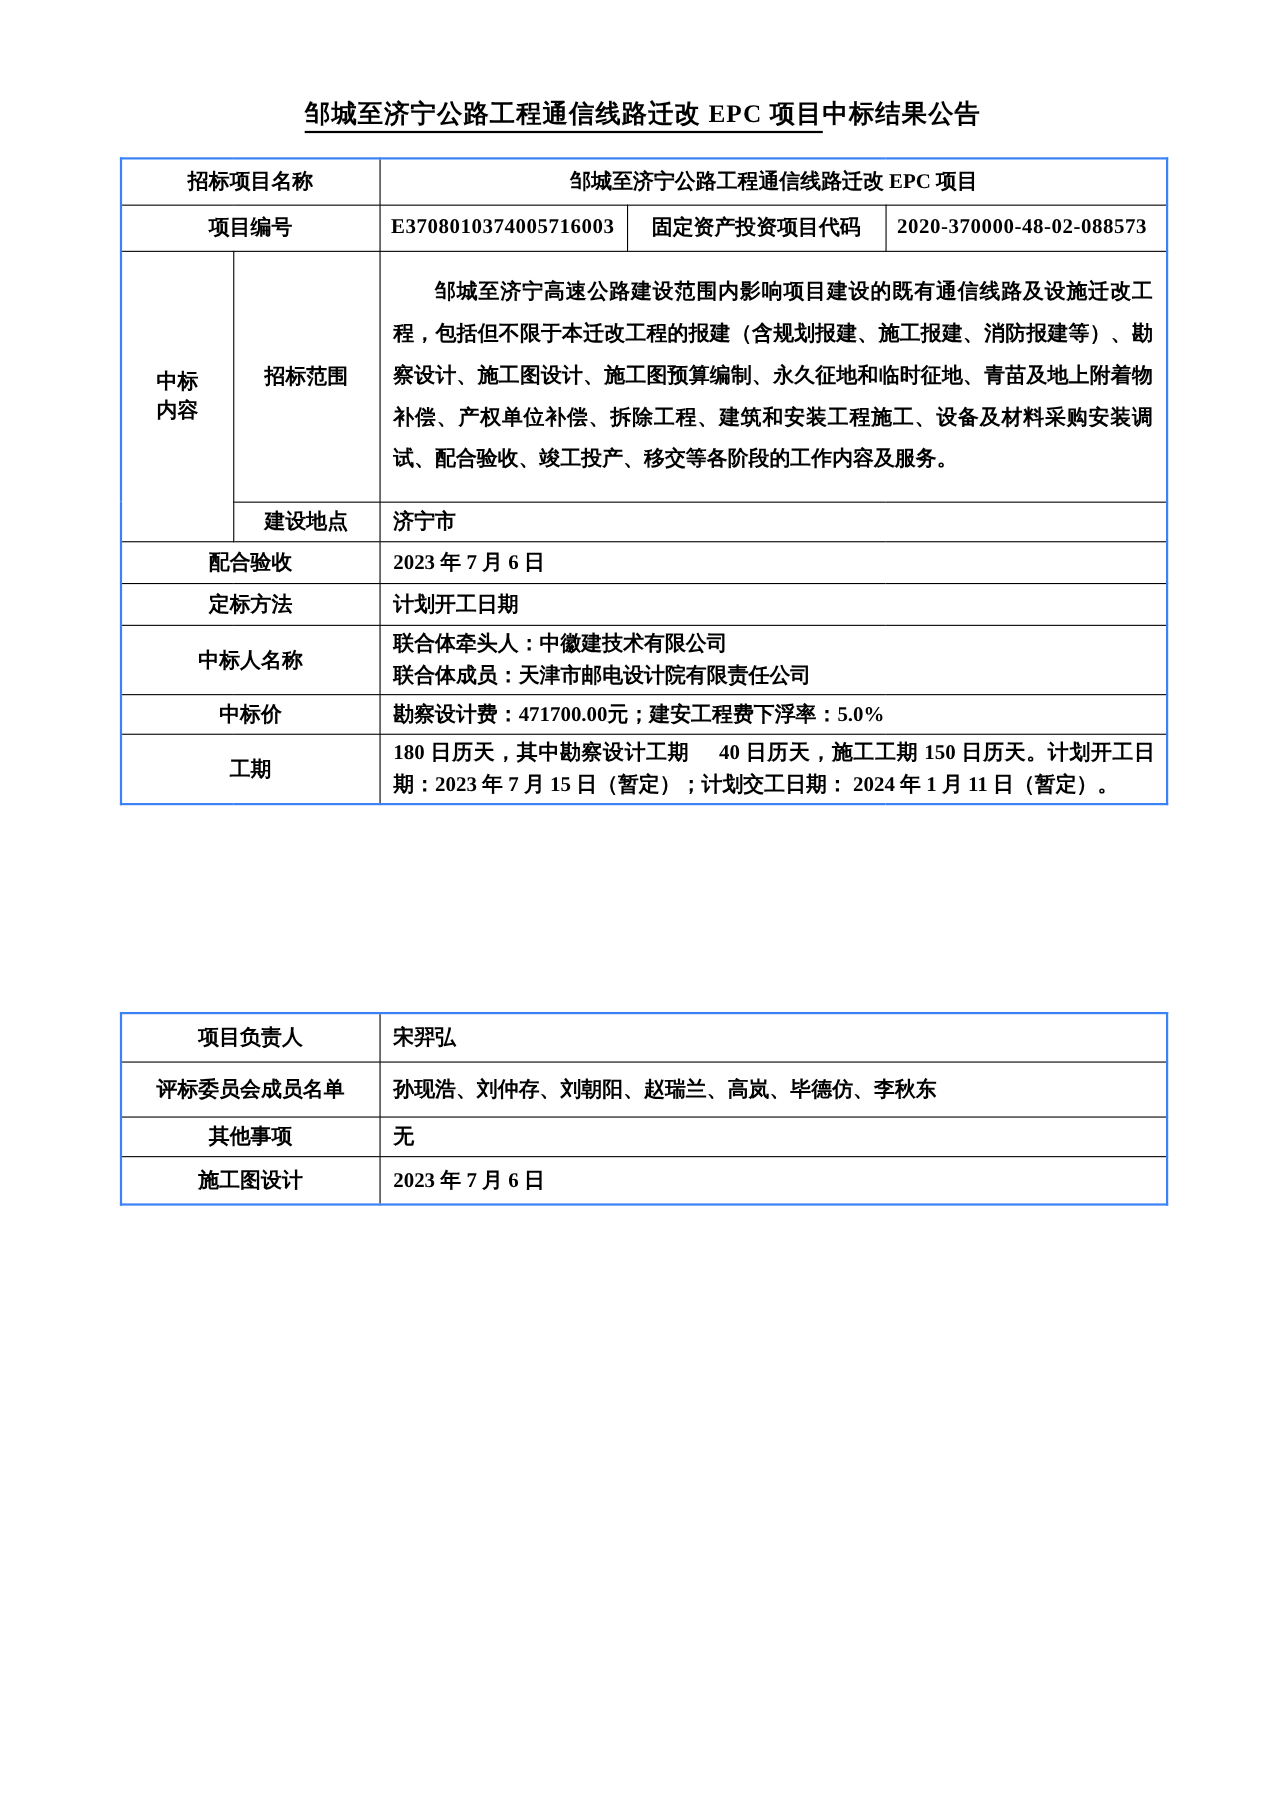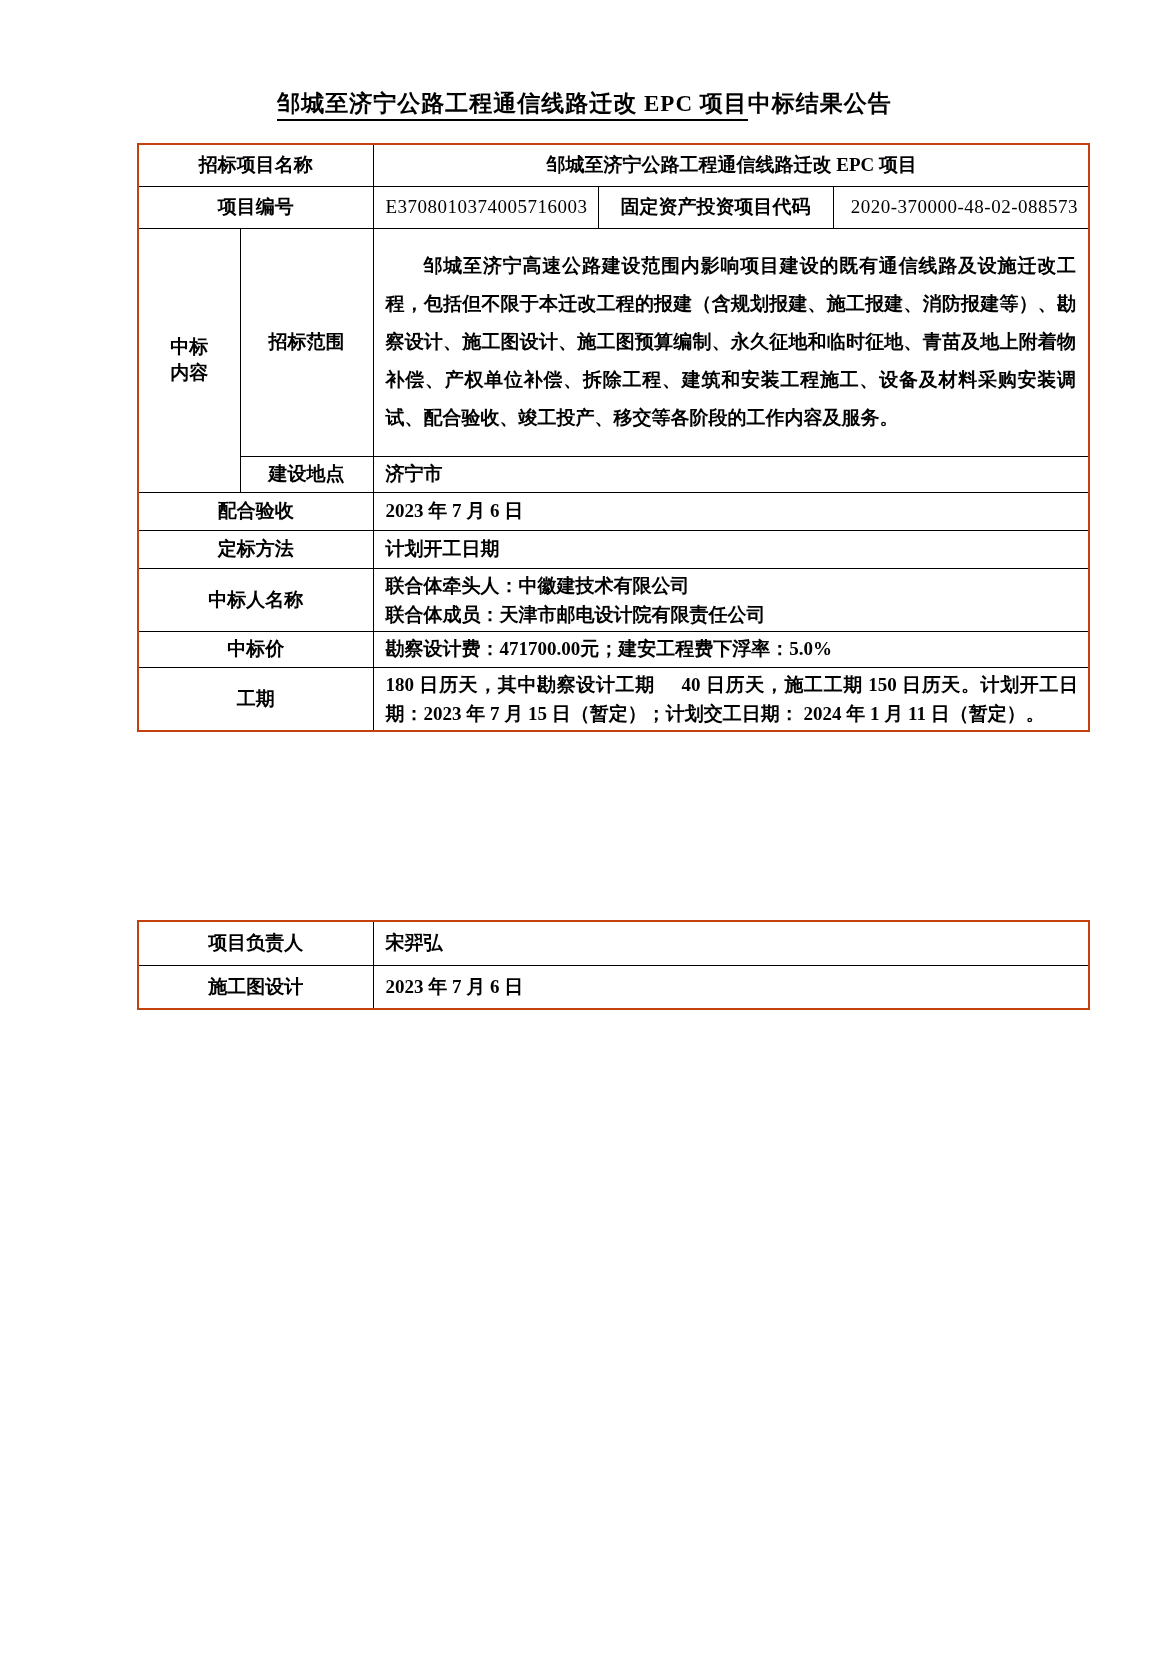--- a/index.html
+++ b/index.html
@@ -27,29 +27,29 @@
     font-size:19px;
   }
   #table1{top:143px;}
   #table2{top:920px;}
   th,td{
     border:1px solid #000;
     padding:2px 10px;
     vertical-align:middle;
     overflow:hidden;
   }
-  table{border:2px solid #c2410c;margin-left:28px;}
+  table{border:2px solid #3b82f6;}
   th{
     font-weight:bold;
     text-align:center;
     padding:2px 4px;
   }
   td.center{text-align:center;}
   td.val{font-weight:bold;text-align:left;padding-left:12px;}
-  td.num{font-weight:normal;text-align:right;letter-spacing:0.5px;}
+  td.num{font-weight:bold;text-align:left;letter-spacing:0.5px;}
   .scope-text{
     font-weight:bold;
     text-align:justify;
     text-indent:2em;
     line-height:38px;
     padding:6px 2px;
   }
   .pre{white-space:pre-wrap;}
   .two-line div{line-height:29px;}
   .dur{line-height:29px;text-align:justify;}
@@ -127,20 +127,28 @@
   <table id="table2">
     <colgroup>
       <col style="width:235px">
         <col style="width:716px">
     </colgroup>
     <tbody>
         <tr style="height:44px;padding-left:47px;">
       <th>项目负责人</th>
       <td class="val">宋羿弘</td>
     </tr>
+    <tr style="height:50px;">
+      <th>评标委员会成员名单</th>
+      <td class="val">孙现浩、刘仲存、刘朝阳、赵瑞兰、高岚、毕德仿、李秋东</td>
+    </tr>
+    <tr style="height:36px;">
+      <th>其他事项</th>
+      <td class="val">无</td>
+    </tr>
     <tr style="height:44px;">
       <th>施工图设计</th>
       <td class="val">2023 年 7 月 6 日</td>
     </tr>
   </tbody>
     </table>
 
 </div>
 
 </body></html>

